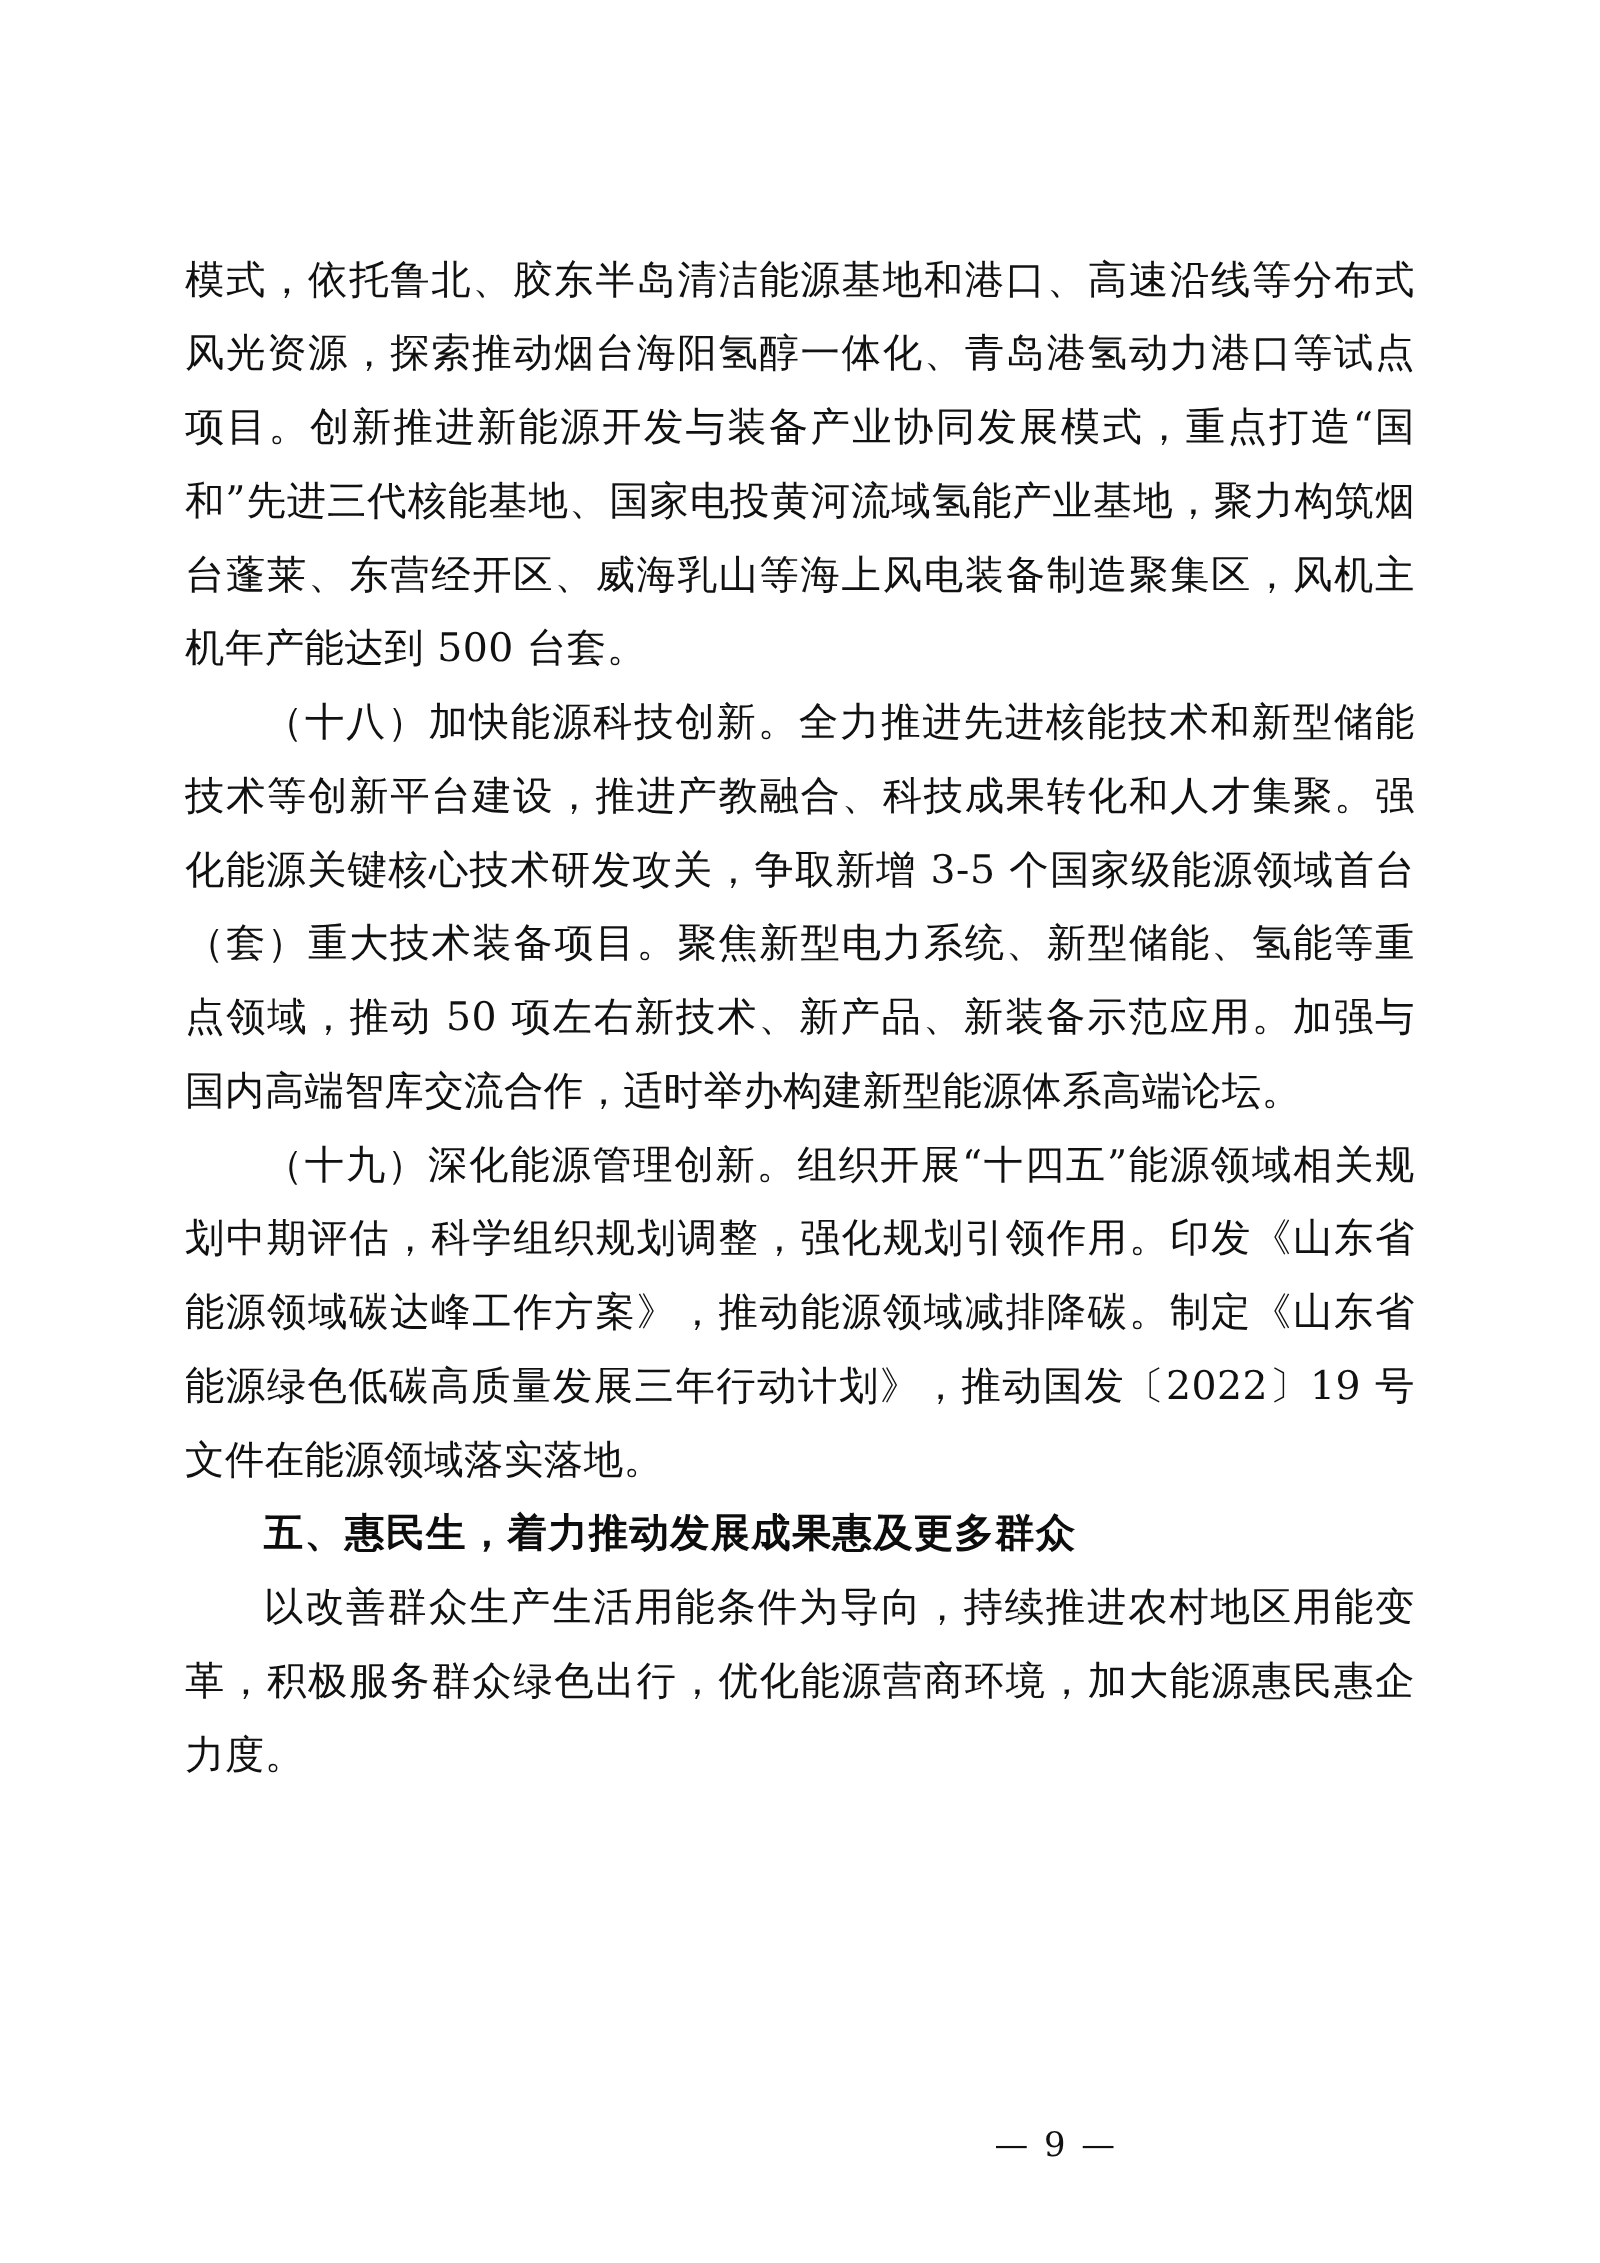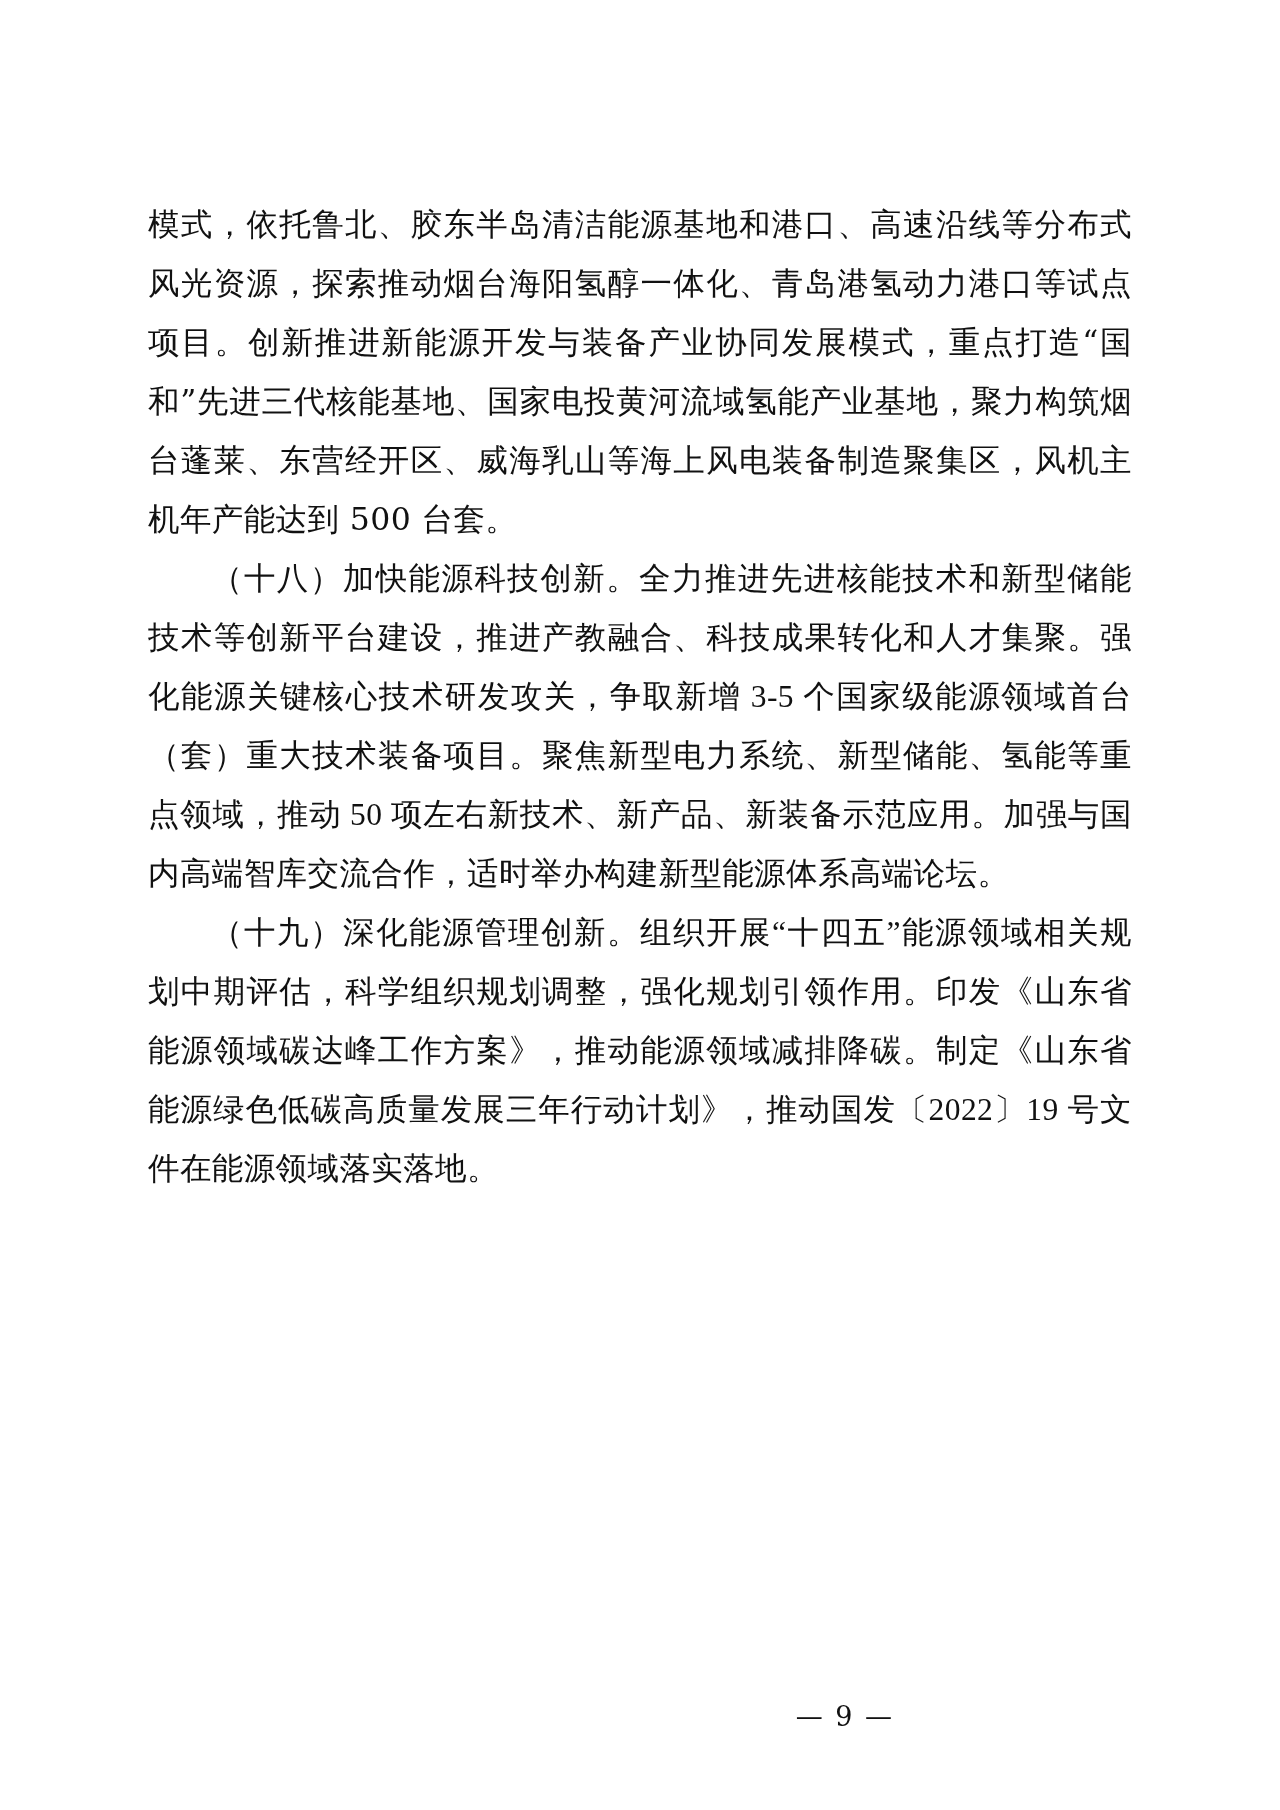--- a/index.html
+++ b/index.html
@@ -32,21 +32,20 @@
     font-size: 31.5px;
     line-height: 59px;
     text-align: justify;
     text-justify: inter-ideograph;
     letter-spacing: 0.4px;
     font-family: "DejaVu Serif", "Liberation Serif", serif;
     color: #111111;
   }
   p.indent {
     text-indent: 63px;
-    font-family: Liberation Serif, serif;
   }
   h2.section-head {
     margin: 0;
     font-size: 31.5px;
     line-height: 59px;
     font-weight: bold;
     text-indent: 63px;
     letter-spacing: 1px;
     font-family: "DejaVu Sans", "Liberation Sans", sans-serif;
     color: #0d0d0d;
@@ -62,15 +61,17 @@
   }
 </style>
 </head>
 <body>
 
 <div class="page">
   <div class="doc-body">
     <p class="para">模式，依托鲁北、胶东半岛清洁能源基地和港口、高速沿线等分布式风光资源，探索推动烟台海阳氢醇一体化、青岛港氢动力港口等试点项目。创新推进新能源开发与装备产业协同发展模式，重点打造“国和”先进三代核能基地、国家电投黄河流域氢能产业基地，聚力构筑烟台蓬莱、东营经开区、威海乳山等海上风电装备制造聚集区，风机主机年产能达到 500 台套。</p>
     <p class="para indent">（十八）加快能源科技创新。全力推进先进核能技术和新型储能技术等创新平台建设，推进产教融合、科技成果转化和人才集聚。强化能源关键核心技术研发攻关，争取新增 3-5 个国家级能源领域首台（套）重大技术装备项目。聚焦新型电力系统、新型储能、氢能等重点领域，推动 50 项左右新技术、新产品、新装备示范应用。加强与国内高端智库交流合作，适时举办构建新型能源体系高端论坛。</p>
     <p class="para indent">（十九）深化能源管理创新。组织开展“十四五”能源领域相关规划中期评估，科学组织规划调整，强化规划引领作用。印发《山东省能源领域碳达峰工作方案》，推动能源领域减排降碳。制定《山东省能源绿色低碳高质量发展三年行动计划》，推动国发〔2022〕19 号文件在能源领域落实落地。</p>
+    <h2 class="section-head">五、惠民生，着力推动发展成果惠及更多群众</h2>
+    <p class="para indent">以改善群众生产生活用能条件为导向，持续推进农村地区用能变革，积极服务群众绿色出行，优化能源营商环境，加大能源惠民惠企力度。</p>
   </div>
   <div class="page-number">— 9 —</div>
 </div>
 
 </body></html>

